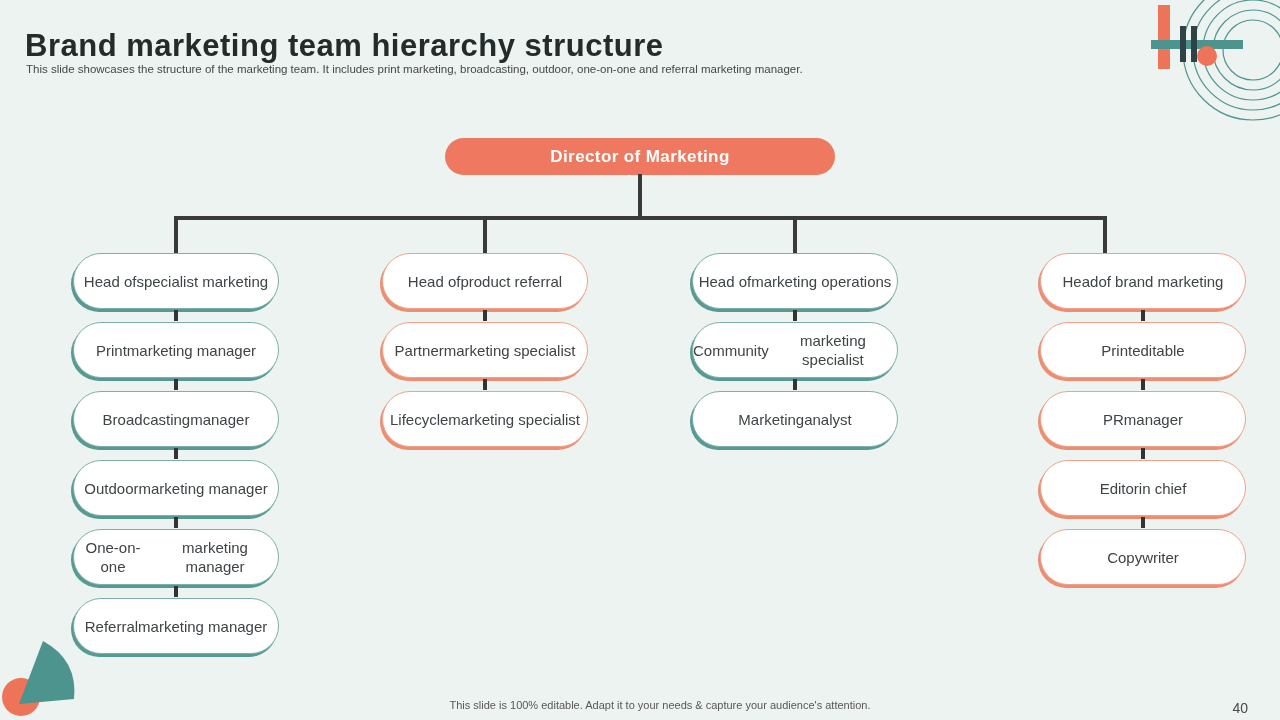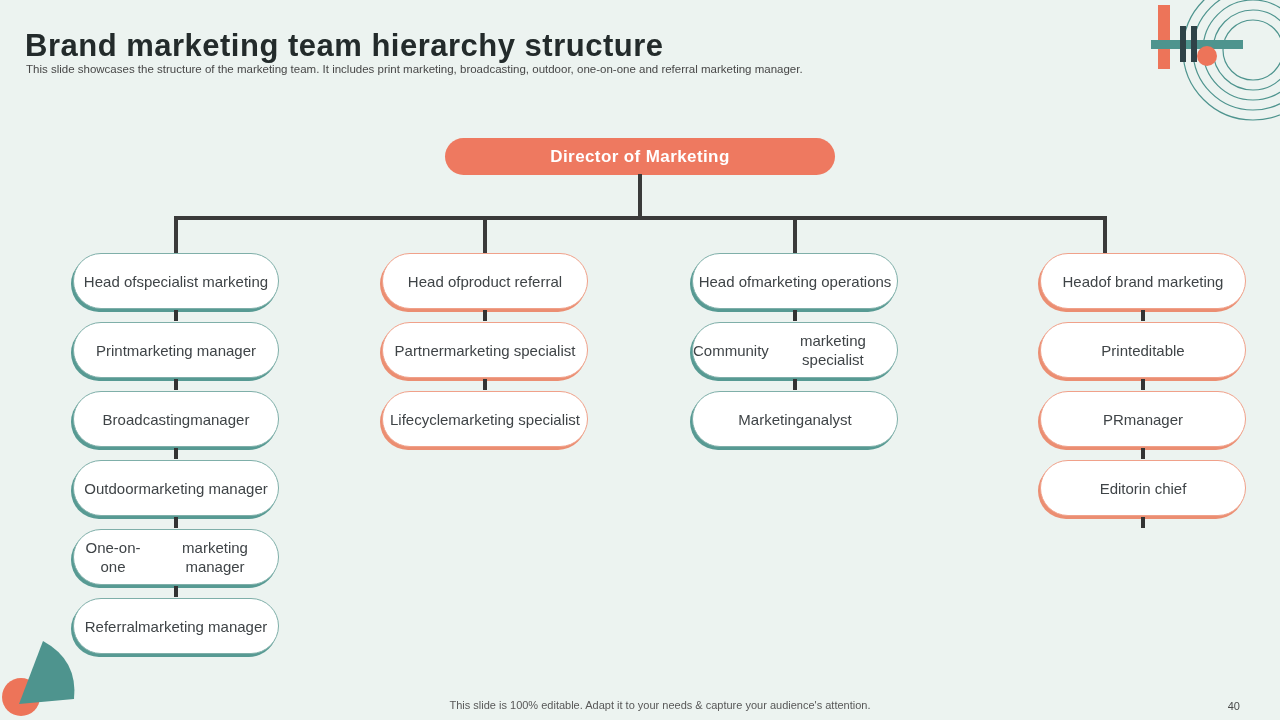--- a/index.html
+++ b/index.html
@@ -63,22 +63,22 @@
   }
   .tick-gap { height:13px; display:flex; align-items:center; justify-content:center; }
   .tick { width:4px; height:11px; background:#333333; }
 
   
   .footer {
     position:absolute; left:0; right:0; top:699px;
     text-align:center; font-size:11px; color:#585858;margin-left:40px;
   }
   .page-num {
-    position:absolute; right:40px; top:700px;
-    font-size:11px; color:#4a4a4a;
+    position:absolute; right:32px; top:700px;
+    font-size:14px; color:#4a4a4a;
   }
 </style>
 </head>
 <body>
 
 <div class="slide">
 
   <svg class="deco-tr" viewBox="0 0 180 135">
     <g fill="none" stroke="#4e948e" stroke-width="1.2">
       <circle cx="153" cy="50" r="30"></circle>
@@ -214,20 +214,24 @@
     <div class="tick-gap">
         <div class="tick"></div>
       </div>
     <div class="node">
       <span>Editor</span>
       <span>in chief</span>
     </div>
     <div class="tick-gap">
         <div class="tick"></div>
       </div>
+    <div class="node">
+      <span>Copy</span>
+      <span>writer</span>
+    </div>
   </div>
 
   <svg class="deco-bl" viewBox="0 0 130 102">
     <circle cx="21" cy="79" r="19" fill="#ed7459"></circle>
     <path d="M19,86 L43,23 Q78,42 74,81 Z" fill="#4e948e"></path>
   </svg>
 
   <div class="footer">This slide is 100% editable. Adapt it to your needs &amp; capture your audience's attention.</div>
   <div class="page-num">40</div>
 

